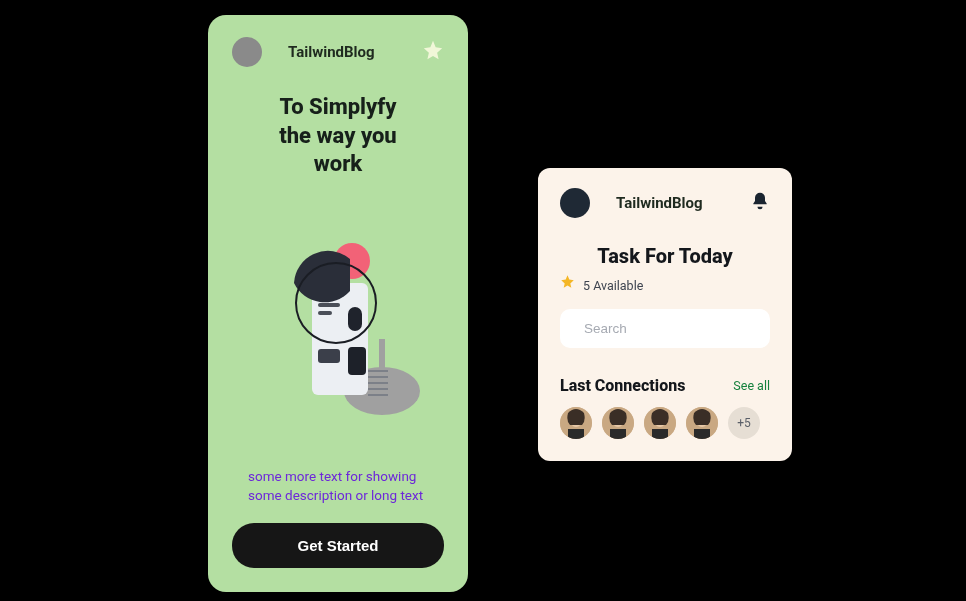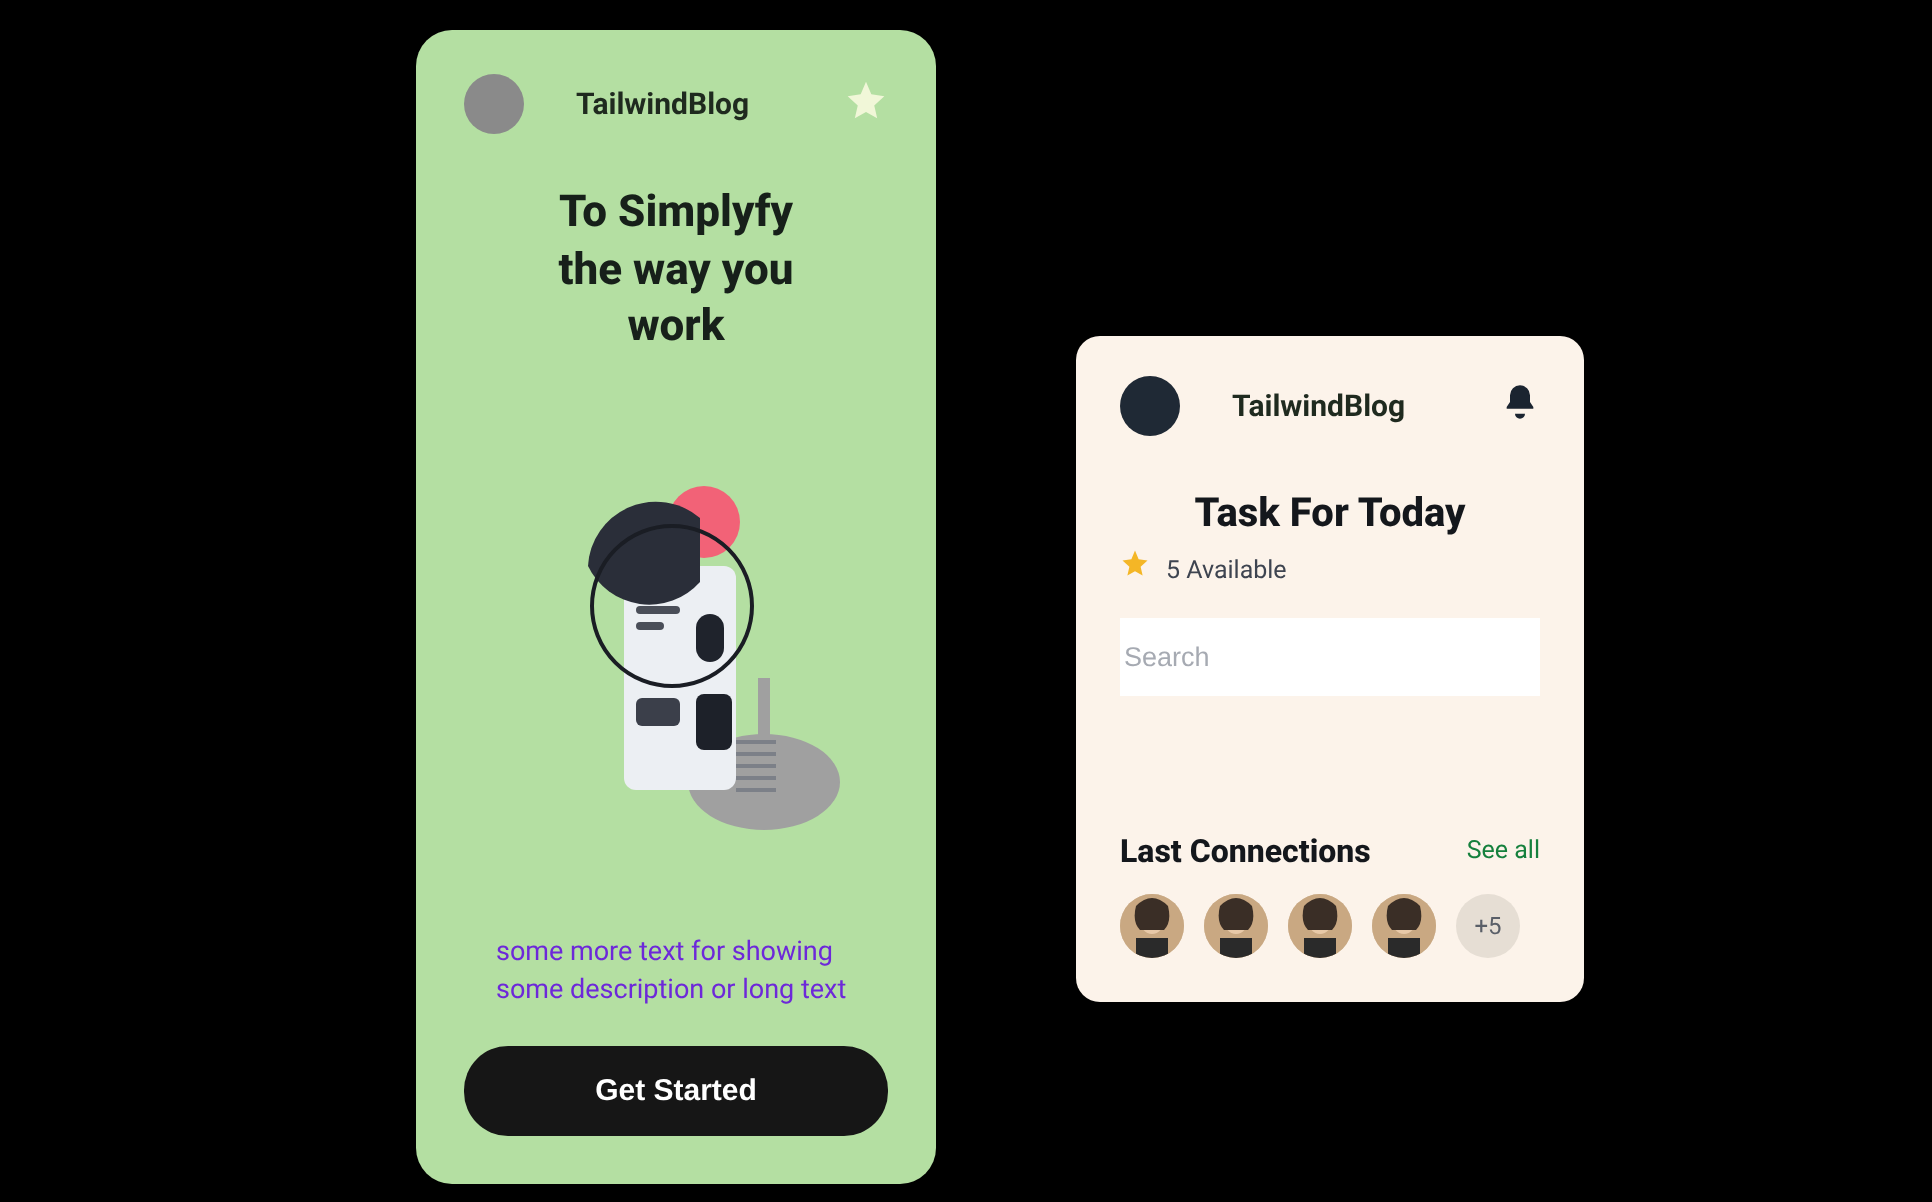--- a/index.html
+++ b/index.html
@@ -100,35 +100,34 @@
   display: flex;
   align-items: flex-end;
   gap: 8px;
   margin-bottom: 16px;
 }
 .star-gold svg { width: 15px; height: 15px; fill: #f4b626; }
 .avail-text { font-size: 12.5px; color: #3e4450; }
 .search-box {
   background: #fff;
   border: none;
-  border-radius: 0;
-  padding: 12px 2px;
+  border-radius: 10px;
+  padding: 12px 24px;
   width: 100%;
   font-size: 13.5px;
   color: #ec4899;
   margin-bottom: 28px;
   outline: none;
 }
 .search-box::placeholder { color: #a6aab2; }
 .connections-row {
   display: flex;
   justify-content: space-between;
   align-items: center;
   margin-bottom: 12px;
-  margin-top: 40px;
 }
 .connections-title {
   font-weight: 800;
   font-size: 16px;
   color: #14171c;
 }
 .see-all {
   font-size: 12.5px;
   color: #15803d;
   cursor: pointer;

